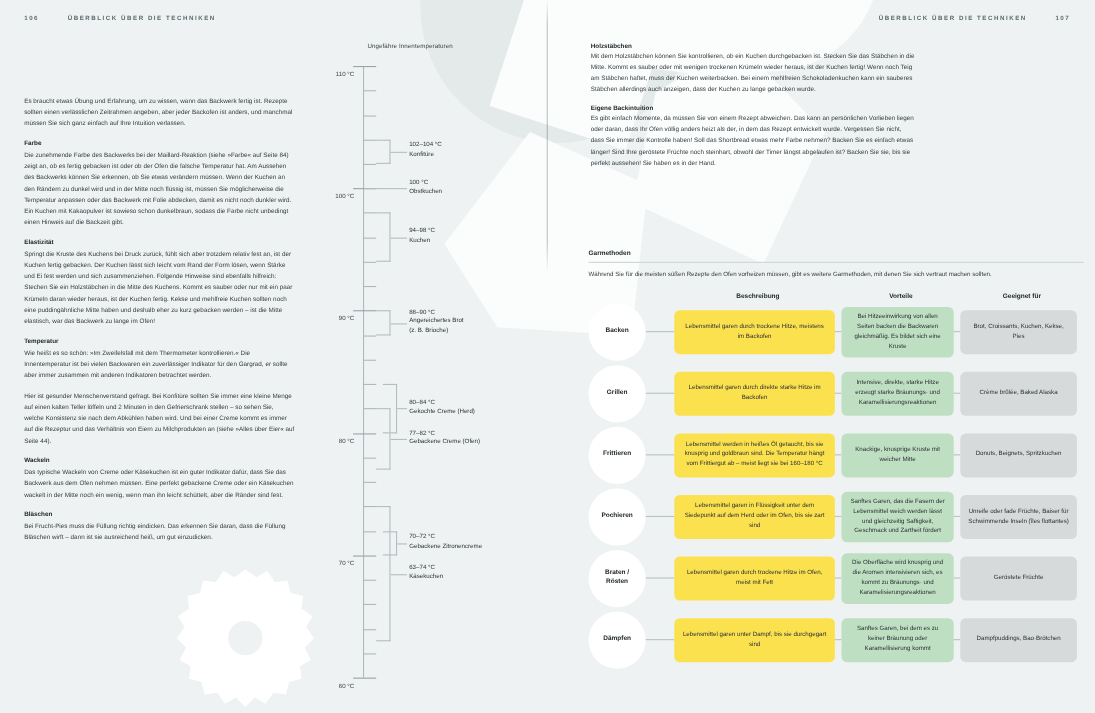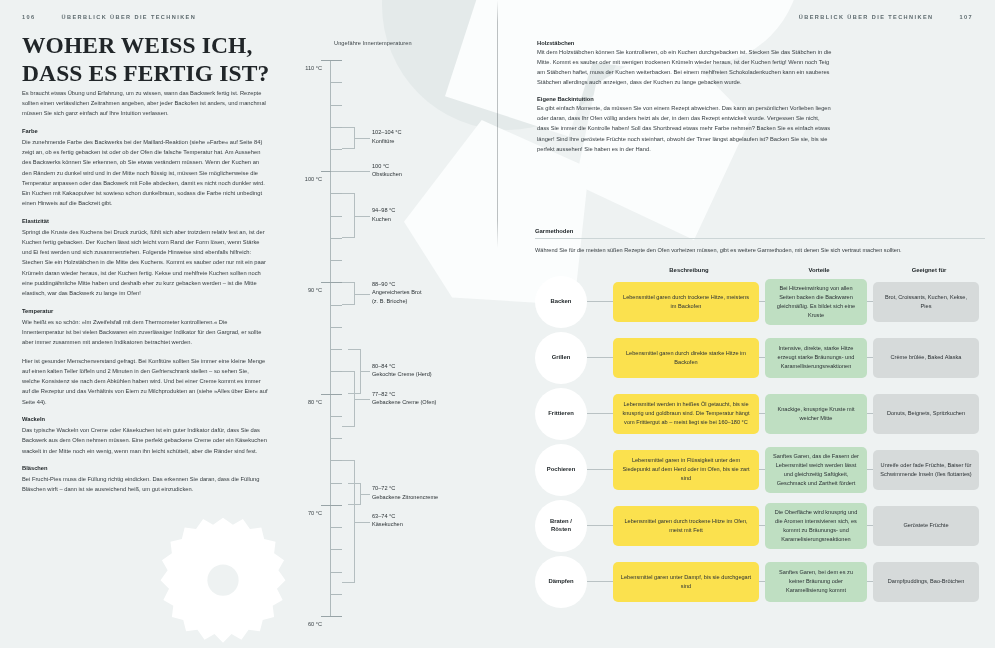--- a/index.html
+++ b/index.html
@@ -182,21 +182,20 @@
   <div class="runhead runhead-left">
     <span class="num">106</span>
     <span>Überblick über die Techniken</span>
   </div>
   <div class="runhead runhead-right">
     <span>Überblick über die Techniken</span>
     <span class="num">107</span>
   </div>
 
   <div class="left-page">
-    <h1 class="headline">WOHER WEISS ICH, DASS ES FERTIG IST?</h1>
 
     <div class="body-col">
       <p>Es braucht etwas Übung und Erfahrung, um zu wissen, wann das Backwerk fertig ist. Rezepte sollten einen verlässlichen Zeitrahmen angeben, aber jeder Backofen ist anders, und manchmal müssen Sie sich ganz einfach auf Ihre Intuition verlassen.</p>
 
       <div class="blk">
         <h4>Farbe</h4>
         <p>Die zunehmende Farbe des Backwerks bei der Maillard-Reaktion (siehe »Farbe« auf Seite 84) zeigt an, ob es fertig gebacken ist oder ob der Ofen die falsche Temperatur hat. Am Aussehen des Backwerks können Sie erkennen, ob Sie etwas verändern müssen. Wenn der Kuchen an den Rändern zu dunkel wird und in der Mitte noch flüssig ist, müssen Sie möglicherweise die Temperatur anpassen oder das Backwerk mit Folie abdecken, damit es nicht noch dunkler wird. Ein Kuchen mit Kakaopulver ist sowieso schon dunkelbraun, sodass die Farbe nicht unbedingt einen Hinweis auf die Backzeit gibt.</p>
       </div>
 
       <div class="blk">

